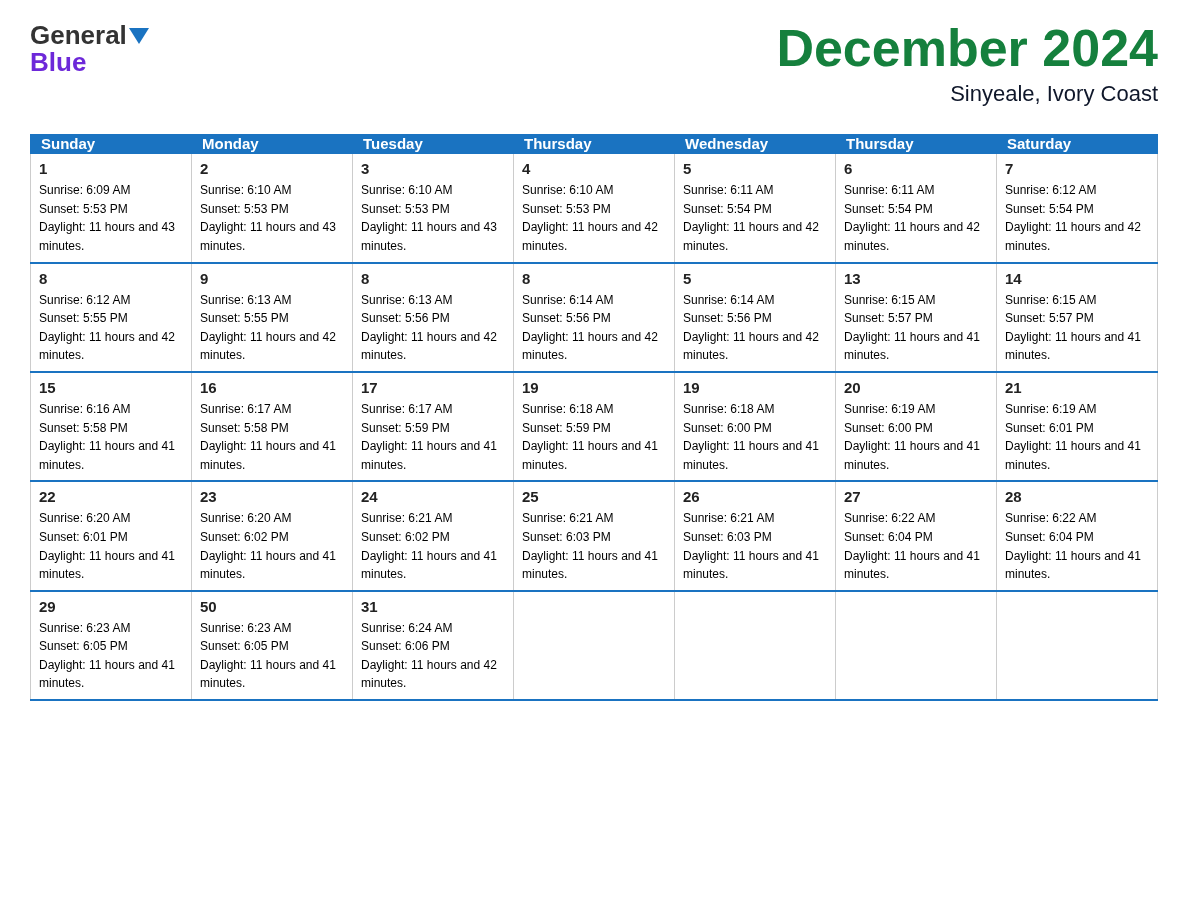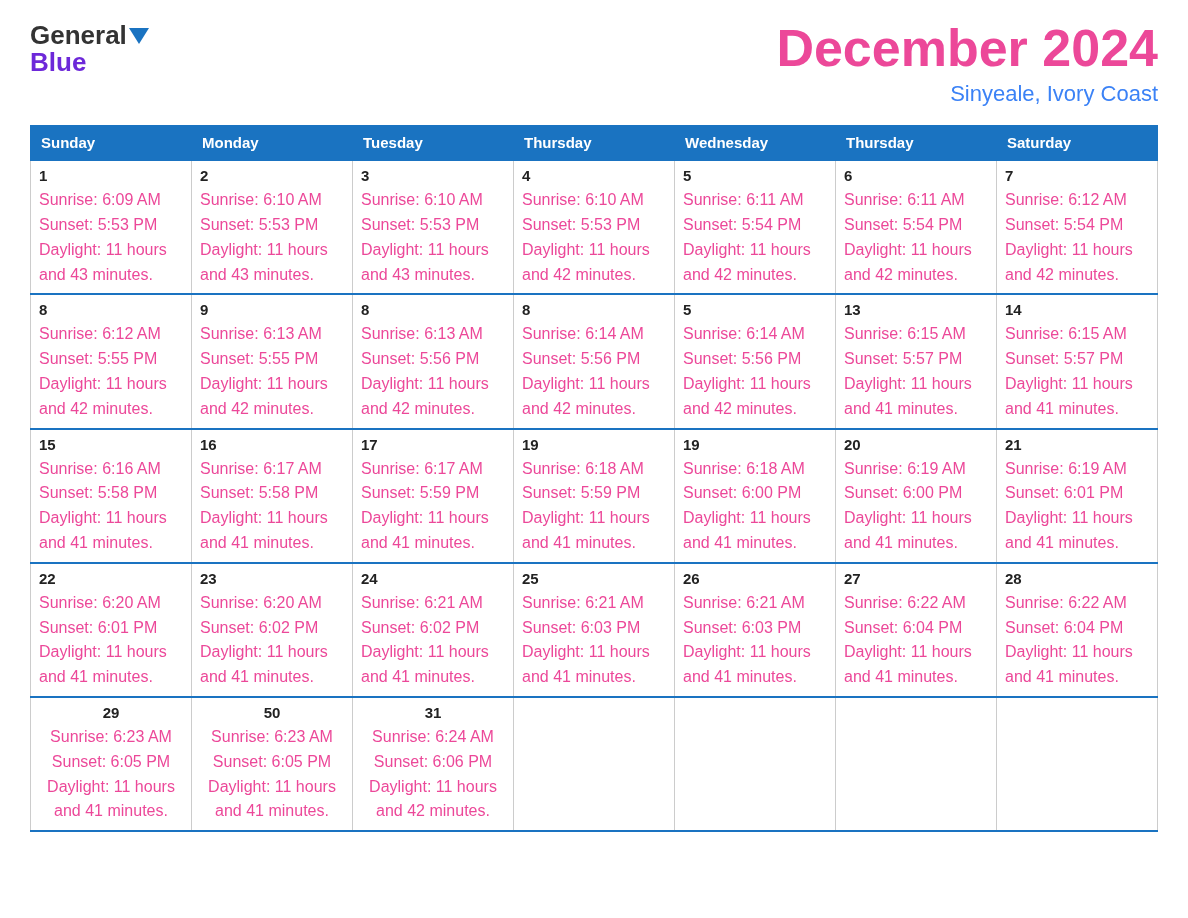--- a/index.html
+++ b/index.html
@@ -7,21 +7,21 @@
       font-family: Arial, sans-serif;
       background: #fff;
       width: 1188px;
       min-height: 918px;
       padding: 20px 30px;
     }
     .header {
       display: flex;
       justify-content: space-between;
       align-items: flex-start;
-      margin-bottom: 18px;
+      margin-bottom: 27px;
     }
     .logo {
       display: flex;
       flex-direction: column;
       align-items: flex-start;
     }
     .logo-text {
       display: flex;
       align-items: center;
       font-size: 26px;
@@ -46,64 +46,63 @@
       display: flex;
       align-items: center;
       margin-top: -4px;
     }
     .title-block {
       text-align: right;
     }
     .page-title {
       font-size: 52px;
       font-weight: bold;
-      color: #ec4899;
+      color: #15803d;
       line-height: 1.1;
     }
     .subtitle {
       font-size: 22px;
-      color: #3b82f6;
+      color: #0f172a;
       margin-top: 4px;
     }
     .calendar {
       width: 100%;
       border-collapse: collapse;
     }
     .calendar th {
       background-color: #1a73c1;
       color: #fff;
       font-size: 15px;
       font-weight: bold;
-      padding: 8px 10px;
+      padding: 0 10px;
       text-align: left;
       border: 1px solid #1a73c1;
     }
     .calendar td {
       border: 1px solid #ccc;
       vertical-align: top;
       padding: 6px 8px;
       width: calc(100% / 7);
       min-height: 110px;
     }
     .calendar tr:last-child td {
       border-bottom: 2px solid #1a73c1;
-      text-align: center;
     }
     .calendar thead tr th {
       border-bottom: 2px solid #1a73c1;
     }
     .day-number {
       font-size: 15px;
       font-weight: bold;
       color: #222;
       margin-bottom: 4px;
     }
     .day-info {
-      font-size: 16px;
-      color: #ec4899;
+      font-size: 12px;
+      color: #000000;
       line-height: 1.55;
     }
     .week-row td {
       border-top: 2px solid #1a73c1;
     }
     .empty-cell {
       background: #fff;
     }
   </style>
 </head>

